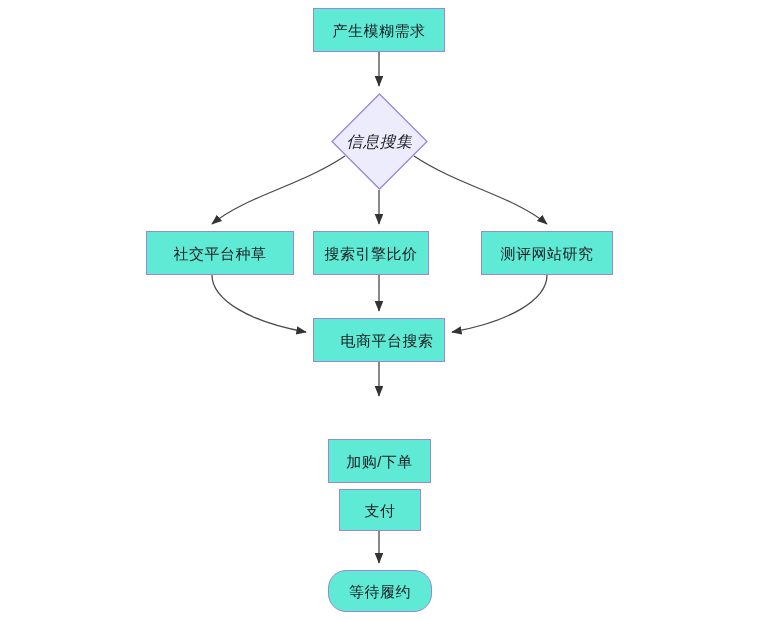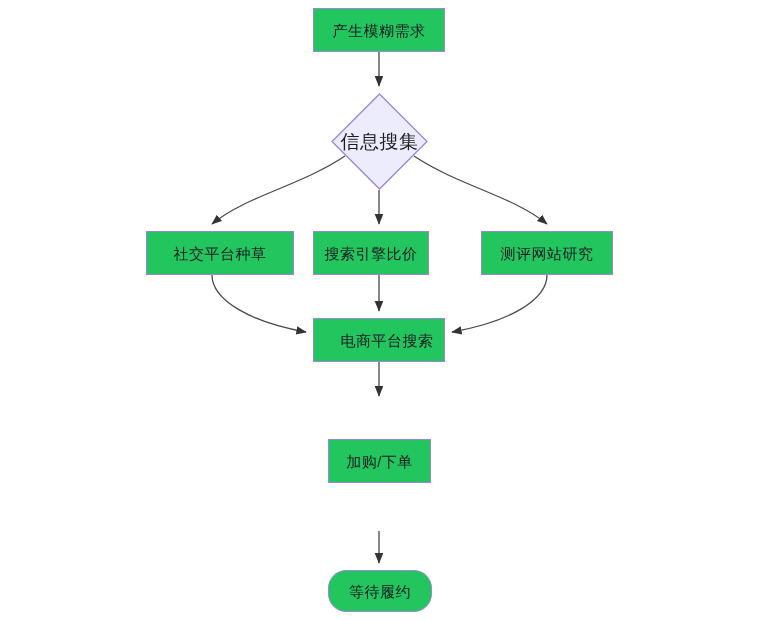--- a/index.html
+++ b/index.html
@@ -28,21 +28,21 @@
     width: 760px;
     height: 620px;
     pointer-events: none;
   }
   .node {
     position: absolute;
     box-sizing: border-box;
     display: flex;
     align-items: center;
     justify-content: center;
-    background: #22c55e;
+    background: #5eead4;
     border: 1.3px solid #9d86d9;
     color: #1c1c22;
     font-size: 15px;
     letter-spacing: 0.5px;
     line-height: 1;
     white-space: nowrap;
   }
   .node.decision {
     border: none;
     background: transparent;
@@ -50,23 +50,24 @@
   .diamond-shape {
     position: absolute;
     left: 0;
     top: 0;
     width: 100%;
     height: 100%;
   }
   .diamond-label {
     position: relative;
     z-index: 2;
-    font-size: 19px;
+    font-size: 16px;
     letter-spacing: 0.5px;
     color: #1c1c22;
+    font-style: italic;
   }
 </style>
 </head>
 <body>
 
 <div id="flow-canvas">
 
   <svg class="edge-layer" viewBox="0 0 760 620" width="760" height="620" xmlns="http://www.w3.org/2000/svg">
     <defs>
       <marker id="arrowhead" markerWidth="9" markerHeight="9" refX="7.4" refY="3.2" orient="auto" markerUnits="strokeWidth">
@@ -119,18 +120,21 @@
   </div>
 
   <div class="node" style="left:313px; top:318px; width:132px; height:44px;padding-left:16px;">
     <span>电商平台搜索</span>
   </div>
 
   <div class="node" style="left:328px; top:403px; width:103px; height:44px;margin-top:36px;">
     <span>加购/下单</span>
   </div>
 
+  <div class="node" style="left:339px; top:489px; width:82px; height:42px;">
+    <span>支付</span>
+  </div>
 
   <div class="node" style="left:328px; top:570px; width:104px; height:42px;border-radius:18px;">
     <span>等待履约</span>
   </div>
 
 </div>
 
 </body></html>

